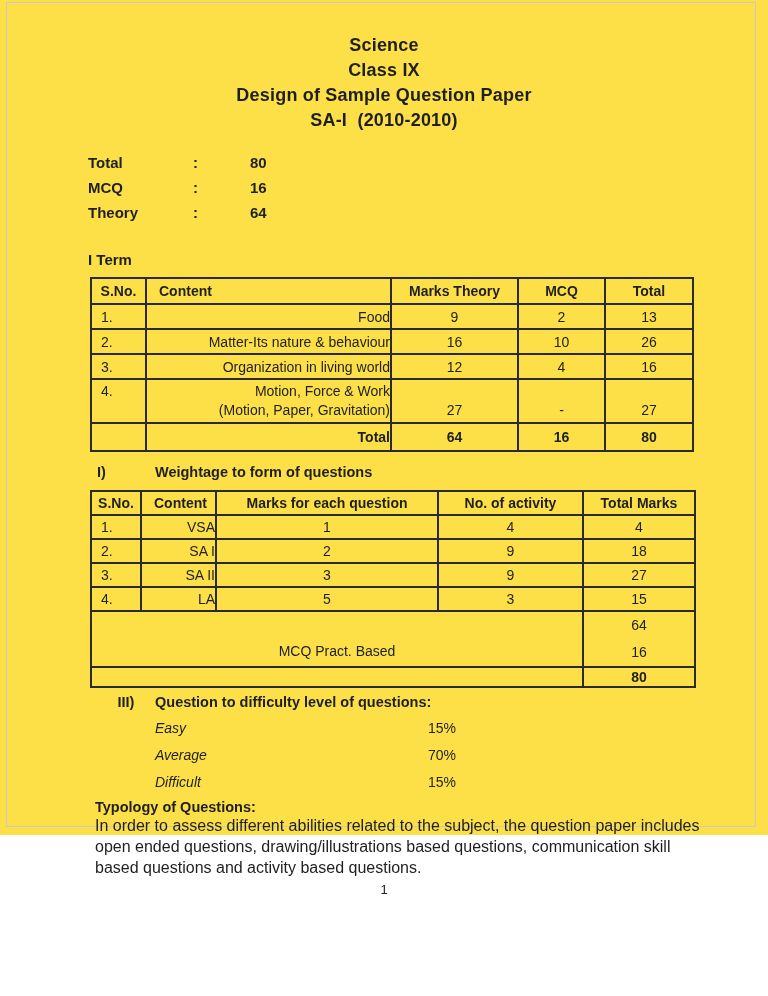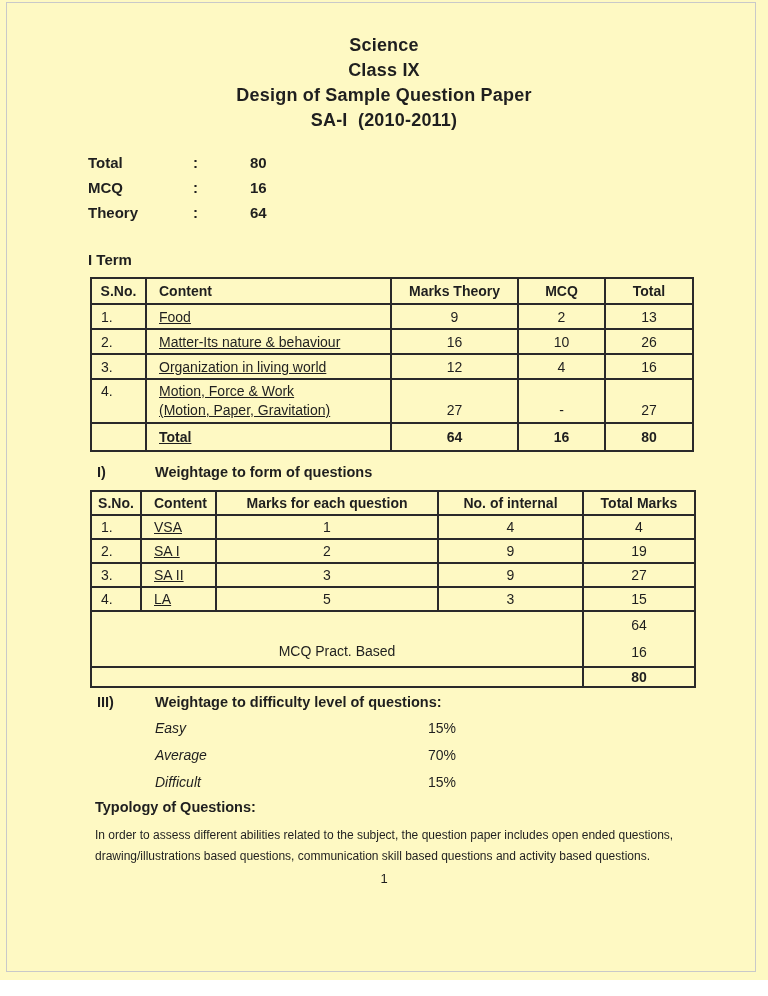--- a/index.html
+++ b/index.html
@@ -1,40 +1,40 @@
 <!DOCTYPE html>
 <html><head>
 <meta charset="utf-8">
 <style>
   html,body{margin:0;padding:0;}
   body{
     width:768px;height:996px;background:#ffffff;overflow:hidden;
     font-family:"Liberation Sans",sans-serif;color:#1f1f1f;
   }
-  .page{position:relative;width:768px;height:980px;background:#fef9c3;}
+  .page{position:relative;width:768px;height:835px;background:#fde047;}
   .page-edge{position:absolute;left:6px;top:2px;right:12px;bottom:8px;
     border:1px solid #c9c9c9;pointer-events:none;}
   .content{position:absolute;left:0;top:0;width:100%;filter:blur(0.3px);}
 
   .title-block{margin-top:33px;text-align:center;font-weight:bold;
     font-size:18px;line-height:25px;letter-spacing:0.2px;}
   .title-line{white-space:pre;}
 
   .summary{margin:17px 0 0 88px;font-weight:bold;font-size:15px;}
   .summary-row{display:flex;height:25px;align-items:center;}
   .s-label{width:105px;}
   .s-colon{width:57px;}
 
   .term{margin:26px 0 6px 88px;font-weight:bold;font-size:15px;}
 
   table{border-collapse:collapse;table-layout:fixed;margin-left:90px;}
   td,th{border:2px solid #2a2a2a;font-size:14px;padding:0;vertical-align:middle;overflow:hidden;}
   th{font-weight:bold;text-align:center;}
   .c-center{text-align:center;}
-  .c-left{text-align:left;padding-left:12px;text-decoration:underline;}
+  .c-left{text-align:right;padding-left:12px;}
   .c-sno{text-align:left;padding-left:9px;}
   th.h-left{text-align:left;padding-left:12px;}
 
   .t1{margin-top:9px;width:602px;}
   .t1 tr{height:25px;}
   .t1 .hrow{height:26px;}
   .t1 .row4{height:44px;}
   .t1 .row4 .val{vertical-align:bottom;padding-bottom:4px;}
   .t1 .row4 .c-left{line-height:19px;}
   .t1 .row4 .c-sno{vertical-align:top;padding-top:3px;}
@@ -45,43 +45,43 @@
   .t2 .merged{height:54px;}
   .mcq-cell{text-align:center;vertical-align:bottom;padding-bottom:7px;}
   .tm-cell{text-align:center;vertical-align:middle;line-height:27px;}
   .t2 .grand-row{height:20px;}
   .grand{font-weight:bold;text-align:center;}
 
   .sec{display:flex;font-weight:bold;font-size:14.5px;margin-left:97px;}
   .sec .marker{width:58px;}
   .sec1{margin-top:12px;}
   .sec2{margin-top:10px;}
-  .sec3{margin-top:6px;}
+  .sec3{margin-top:6px;text-align:center;}
 
   .body-para{margin:4px 0 0 155px;width:560px;font-size:13.5px;line-height:21px;}
   .levels{margin:4px 0 0 155px;font-size:14px;}
   .level-row{display:flex;height:27px;align-items:center;}
   .level-label{width:273px;font-style:italic;}
 
   .typo-h{margin:4px 0 0 95px;font-weight:bold;font-size:14.5px;}
-  .wide-para{margin:10px 0 0 95px;width:618px;font-size:12px;line-height:21px;}
+  .wide-para{margin:0 0 0 95px;width:618px;font-size:16px;line-height:21px;}
   .page-num{margin-top:4px;text-align:center;font-size:13px;}
 </style>
 </head>
 <body>
 
 <div class="page">
   <div class="page-edge"></div>
   <div class="content">
 
     <div class="title-block">
       <div class="title-line">Science</div>
       <div class="title-line">Class IX</div>
       <div class="title-line">Design of Sample Question Paper</div>
-      <div class="title-line">SA-I  (2010-2011)</div>
+      <div class="title-line">SA-I  (2010-2010)</div>
     </div>
 
     <div class="summary">
       <div class="summary-row">
         <span class="s-label">Total</span>
         <span class="s-colon">:</span>
         <span class="s-value">80</span>
       </div>
       <div class="summary-row">
         <span class="s-label">MCQ</span>
@@ -165,36 +165,36 @@
           <col style="width:75px">
           <col style="width:222px">
           <col style="width:145px">
           <col style="width:112px">
         </colgroup>
       <tbody>
           <tr>
         <th>S.No.</th>
         <th class="h-left">Content</th>
         <th>Marks for each question</th>
-        <th>No. of internal</th>
+        <th>No. of activity</th>
         <th>Total Marks</th>
       </tr>
       <tr>
         <td class="c-sno">1.</td>
         <td class="c-left">VSA</td>
         <td class="c-center">1</td>
         <td class="c-center">4</td>
         <td class="c-center">4</td>
       </tr>
       <tr>
         <td class="c-sno">2.</td>
         <td class="c-left">SA I</td>
         <td class="c-center">2</td>
         <td class="c-center">9</td>
-        <td class="c-center">19</td>
+        <td class="c-center">18</td>
       </tr>
       <tr>
         <td class="c-sno">3.</td>
         <td class="c-left">SA II</td>
         <td class="c-center">3</td>
         <td class="c-center">9</td>
         <td class="c-center">27</td>
       </tr>
       <tr>
         <td class="c-sno">4.</td>
@@ -213,21 +213,21 @@
       <tr class="grand-row">
         <td colspan="4"></td>
         <td class="grand">80</td>
       </tr>
     </tbody>
       </table>
 
 
     <div class="sec sec3">
       <span class="marker">III)</span>
-      <span class="sec-title">Weightage to difficulty level of questions:</span>
+      <span class="sec-title">Question to difficulty level of questions:</span>
     </div>
     <div class="levels">
       <div class="level-row">
         <span class="level-label">Easy</span>
         <span class="level-value">15%</span>
       </div>
       <div class="level-row">
         <span class="level-label">Average</span>
         <span class="level-value">70%</span>
       </div>

